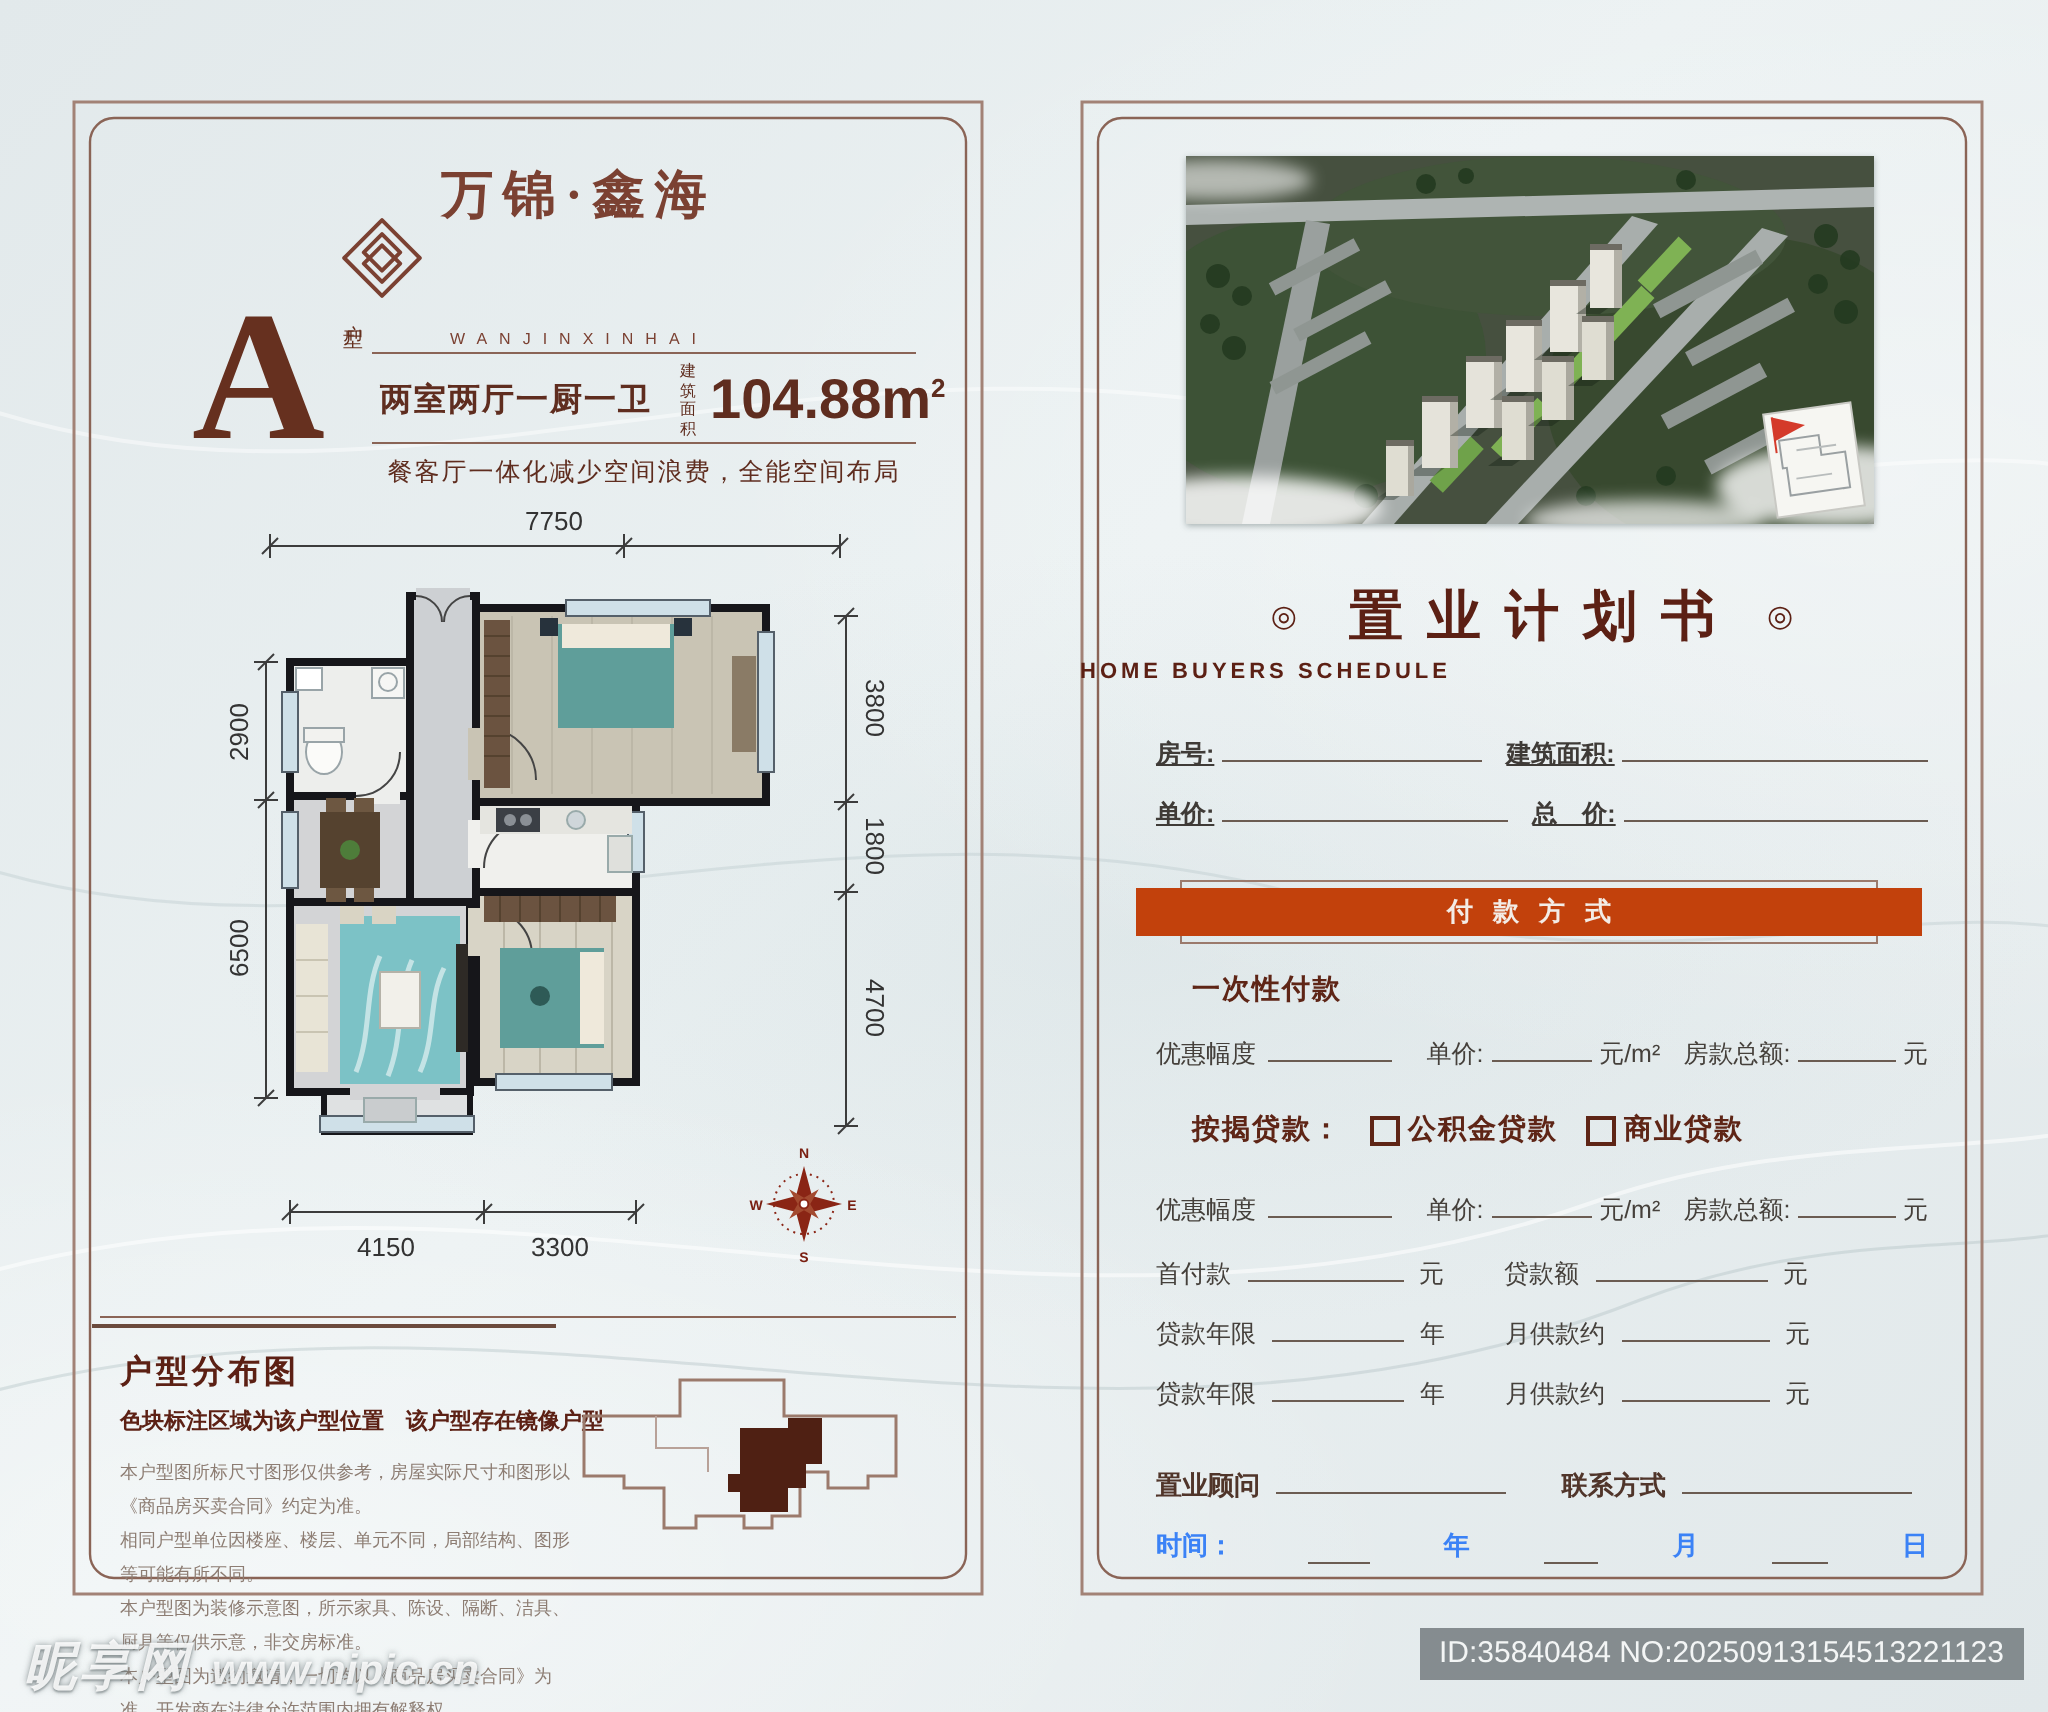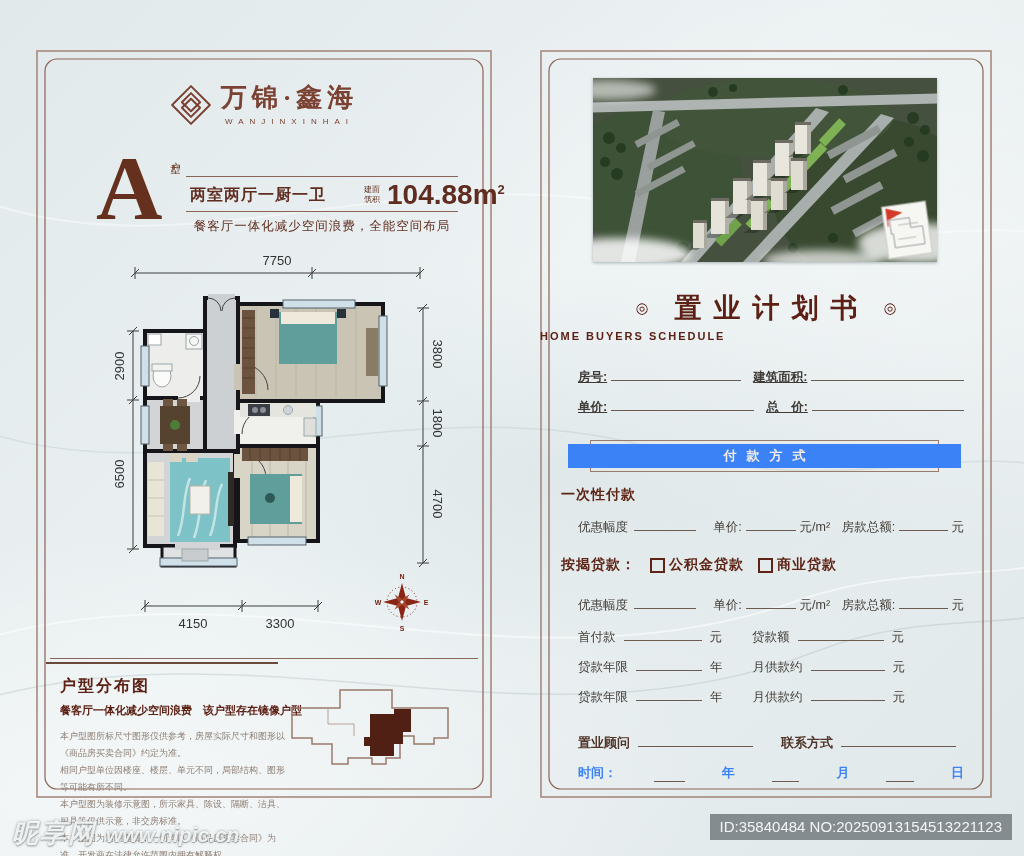--- a/index.html
+++ b/index.html
@@ -13,31 +13,31 @@
        position:relative;}
   .waves{position:absolute;inset:0;z-index:0;pointer-events:none;}
   .page{position:absolute;z-index:1;}
   .page-frame{position:absolute;inset:0;pointer-events:none;}
   #left-page{left:36px;top:50px;width:456px;height:748px;}
   #right-page{left:540px;top:50px;width:452px;height:748px;}
 
   
   .logo-row{position:absolute;left:0;right:0;top:34px;display:flex;justify-content:center;align-items:center;gap:9px;}
   .logo-mark{width:42px;height:42px;}
-  .logo-texts{display:flex;flex-direction:column;align-items:center;}
+  .logo-texts{display:flex;flex-direction:column;align-items:center;gap:48px;}
   .logo-name{font-family:"Liberation Serif",serif;font-weight:bold;font-size:26px;color:#7b4132;letter-spacing:5px;line-height:1.1;}
   .logo-latin{font-size:8px;color:#7b4132;letter-spacing:6px;margin-top:4px;}
   .unit-letter{position:absolute;left:60px;top:92px;font-family:"Liberation Serif",serif;font-weight:bold;font-size:92px;line-height:1;color:#66301f;}
   .unit-tag{position:absolute;left:132px;top:104px;writing-mode:vertical-rl;font-size:10px;letter-spacing:2px;color:#66301f;}
   .unit-info{position:absolute;left:150px;top:126px;width:272px;}
   .rule{border-top:1px solid #8a6456;}
   .unit-row{display:flex;align-items:center;gap:7px;padding:4px 4px 2px 4px;}
   .unit-rooms{font-size:16px;font-weight:bold;color:#5f2d1f;letter-spacing:1px;white-space:nowrap;}
   .unit-sep{width:1px;height:26px;background:#8a6456;}
-  .area-stack{display:flex;flex-direction:row;font-size:8px;color:#5f2d1f;line-height:1.2;margin-left:24px;}
+  .area-stack{display:flex;flex-direction:column;font-size:8px;color:#5f2d1f;line-height:1.2;}
   .area-value{font-size:28px;font-weight:bold;color:#5f2d1f;line-height:1;white-space:nowrap;}
   .area-value sup{font-size:13px;}
   .unit-tagline{font-size:12.5px;color:#5f2d1f;letter-spacing:1px;text-align:center;margin-top:6px;white-space:nowrap;}
   .plan-svg{position:absolute;left:54px;top:196px;width:380px;height:400px;}
   .divider1{position:absolute;left:14px;right:14px;top:608px;border-top:1px solid #8a6456;}
   .divider2{position:absolute;left:10px;width:232px;top:612px;border-top:2px solid #6b4a3c;}
   .dist-title{position:absolute;left:24px;top:626px;font-size:16px;font-weight:bold;color:#5c2014;letter-spacing:2px;}
   .dist-sub{position:absolute;left:24px;top:653px;font-size:11px;font-weight:bold;color:#5c2014;}
   .dist-notes{position:absolute;left:24px;top:678px;width:230px;font-size:9px;line-height:17px;color:#8d7d73;}
   .footprint{position:absolute;left:248px;top:632px;width:178px;height:98px;}
@@ -47,23 +47,23 @@
   .sched-title{position:absolute;left:0;right:0;top:240px;display:flex;justify-content:center;align-items:center;gap:14px;color:#5c2014;}
   .sched-title .t{font-family:"Liberation Serif",serif;font-weight:bold;font-size:27px;letter-spacing:12px;text-indent:12px;}
   .sched-title .deco{font-size:15px;}
   .sched-sub{position:absolute;left:0;right:0;top:280px;text-align:left;font-size:11px;font-weight:bold;letter-spacing:2px;color:#5c2014;}
   .rp-row{position:absolute;left:38px;right:28px;display:flex;align-items:baseline;font-size:12.5px;color:#45403b;white-space:nowrap;}
   .fill{display:inline-block;border-bottom:1px solid #6b5c52;height:12px;}
   .info1{top:318px;} .info2{top:348px;}
   .ilbl{font-weight:bold;color:#3f3b37;text-decoration:underline;}
   .banner{position:absolute;left:28px;right:31px;top:394px;height:24px;}
   .banner-outline{position:absolute;left:22px;right:22px;top:-4px;bottom:-4px;border:1px solid #9b7a6c;}
-  .banner-bar{position:absolute;inset:0;background:#3b82f6;color:#f3ece6;font-size:13px;font-weight:bold;
+  .banner-bar{position:absolute;inset:0;background:#c2410c;color:#f3ece6;font-size:13px;font-weight:bold;
               letter-spacing:10px;text-indent:10px;text-align:center;line-height:24px;}
-  .sec-head{position:absolute;left:21px;font-size:14px;font-weight:bold;color:#5e2516;letter-spacing:1px;display:flex;align-items:center;}
+  .sec-head{position:absolute;left:56px;font-size:14px;font-weight:bold;color:#5e2516;letter-spacing:1px;display:flex;align-items:center;}
   .h1{top:436px;} .h2{top:506px;}
   .cbox{display:inline-block;width:11px;height:11px;border:2px solid #5e2516;margin:0 4px 0 14px;vertical-align:-1px;}
   .r1{top:468px;} .r2{top:546px;} .r3{top:578px;} .r4{top:608px;} .r5{top:638px;}
   .gap8{width:8px;} .gap14{width:14px;} .gap22{width:22px;} .gap30{width:30px;}
   .cons-row{position:absolute;left:38px;right:28px;top:684px;display:flex;align-items:baseline;font-size:13px;font-weight:bold;color:#50352a;white-space:nowrap;}
   .time-row{position:absolute;left:38px;right:28px;top:714px;display:flex;align-items:flex-end;font-size:13px;font-weight:bold;color:#3b82f6;white-space:nowrap;gap:31px;}
   sup{line-height:0;}
 
   
   .watermark{position:absolute;left:12px;top:816px;z-index:2;display:flex;align-items:baseline;gap:10px;
@@ -286,21 +286,21 @@
         <text x="0" y="29">S</text>
         <text x="-24" y="3">W</text>
       </g>
     </g>
   </svg>
 
   <div class="divider1"></div>
   <div class="divider2"></div>
 
   <div class="dist-title">户型分布图</div>
-  <div class="dist-sub">餐客厅一体化减少空间浪费　该户型存在镜像户型</div>
+  <div class="dist-sub">色块标注区域为该户型位置　该户型存在镜像户型</div>
   <div class="dist-notes">
     <div>本户型图所标尺寸图形仅供参考，房屋实际尺寸和图形以《商品房买卖合同》约定为准。</div>
     <div>相同户型单位因楼座、楼层、单元不同，局部结构、图形等可能有所不同。</div>
     <div>本户型图为装修示意图，所示家具、陈设、隔断、洁具、厨具等仅供示意，非交房标准。</div>
     <div>本户型图为邀约邀请，一切均以《商品房买卖合同》为准，开发商在法律允许范围内拥有解释权。</div>
   </div>
 
   <svg class="footprint" viewBox="0 0 178 98">
     <path d="M8,26 L56,26 L56,8 L108,8 L108,26 L164,26 L164,56 L150,56 L150,62 L130,62 L130,54 L116,54 L116,76 L102,76 L102,82 L88,82 L88,76 L64,76 L64,82 L48,82 L48,62 L28,62 L28,56 L8,56 Z" fill="none" stroke="#9b7a6c" stroke-width="1.5"></path>
     <path d="M44,26 L44,42 L70,42 L70,54" fill="none" stroke="#b8a198" stroke-width="1"></path>

